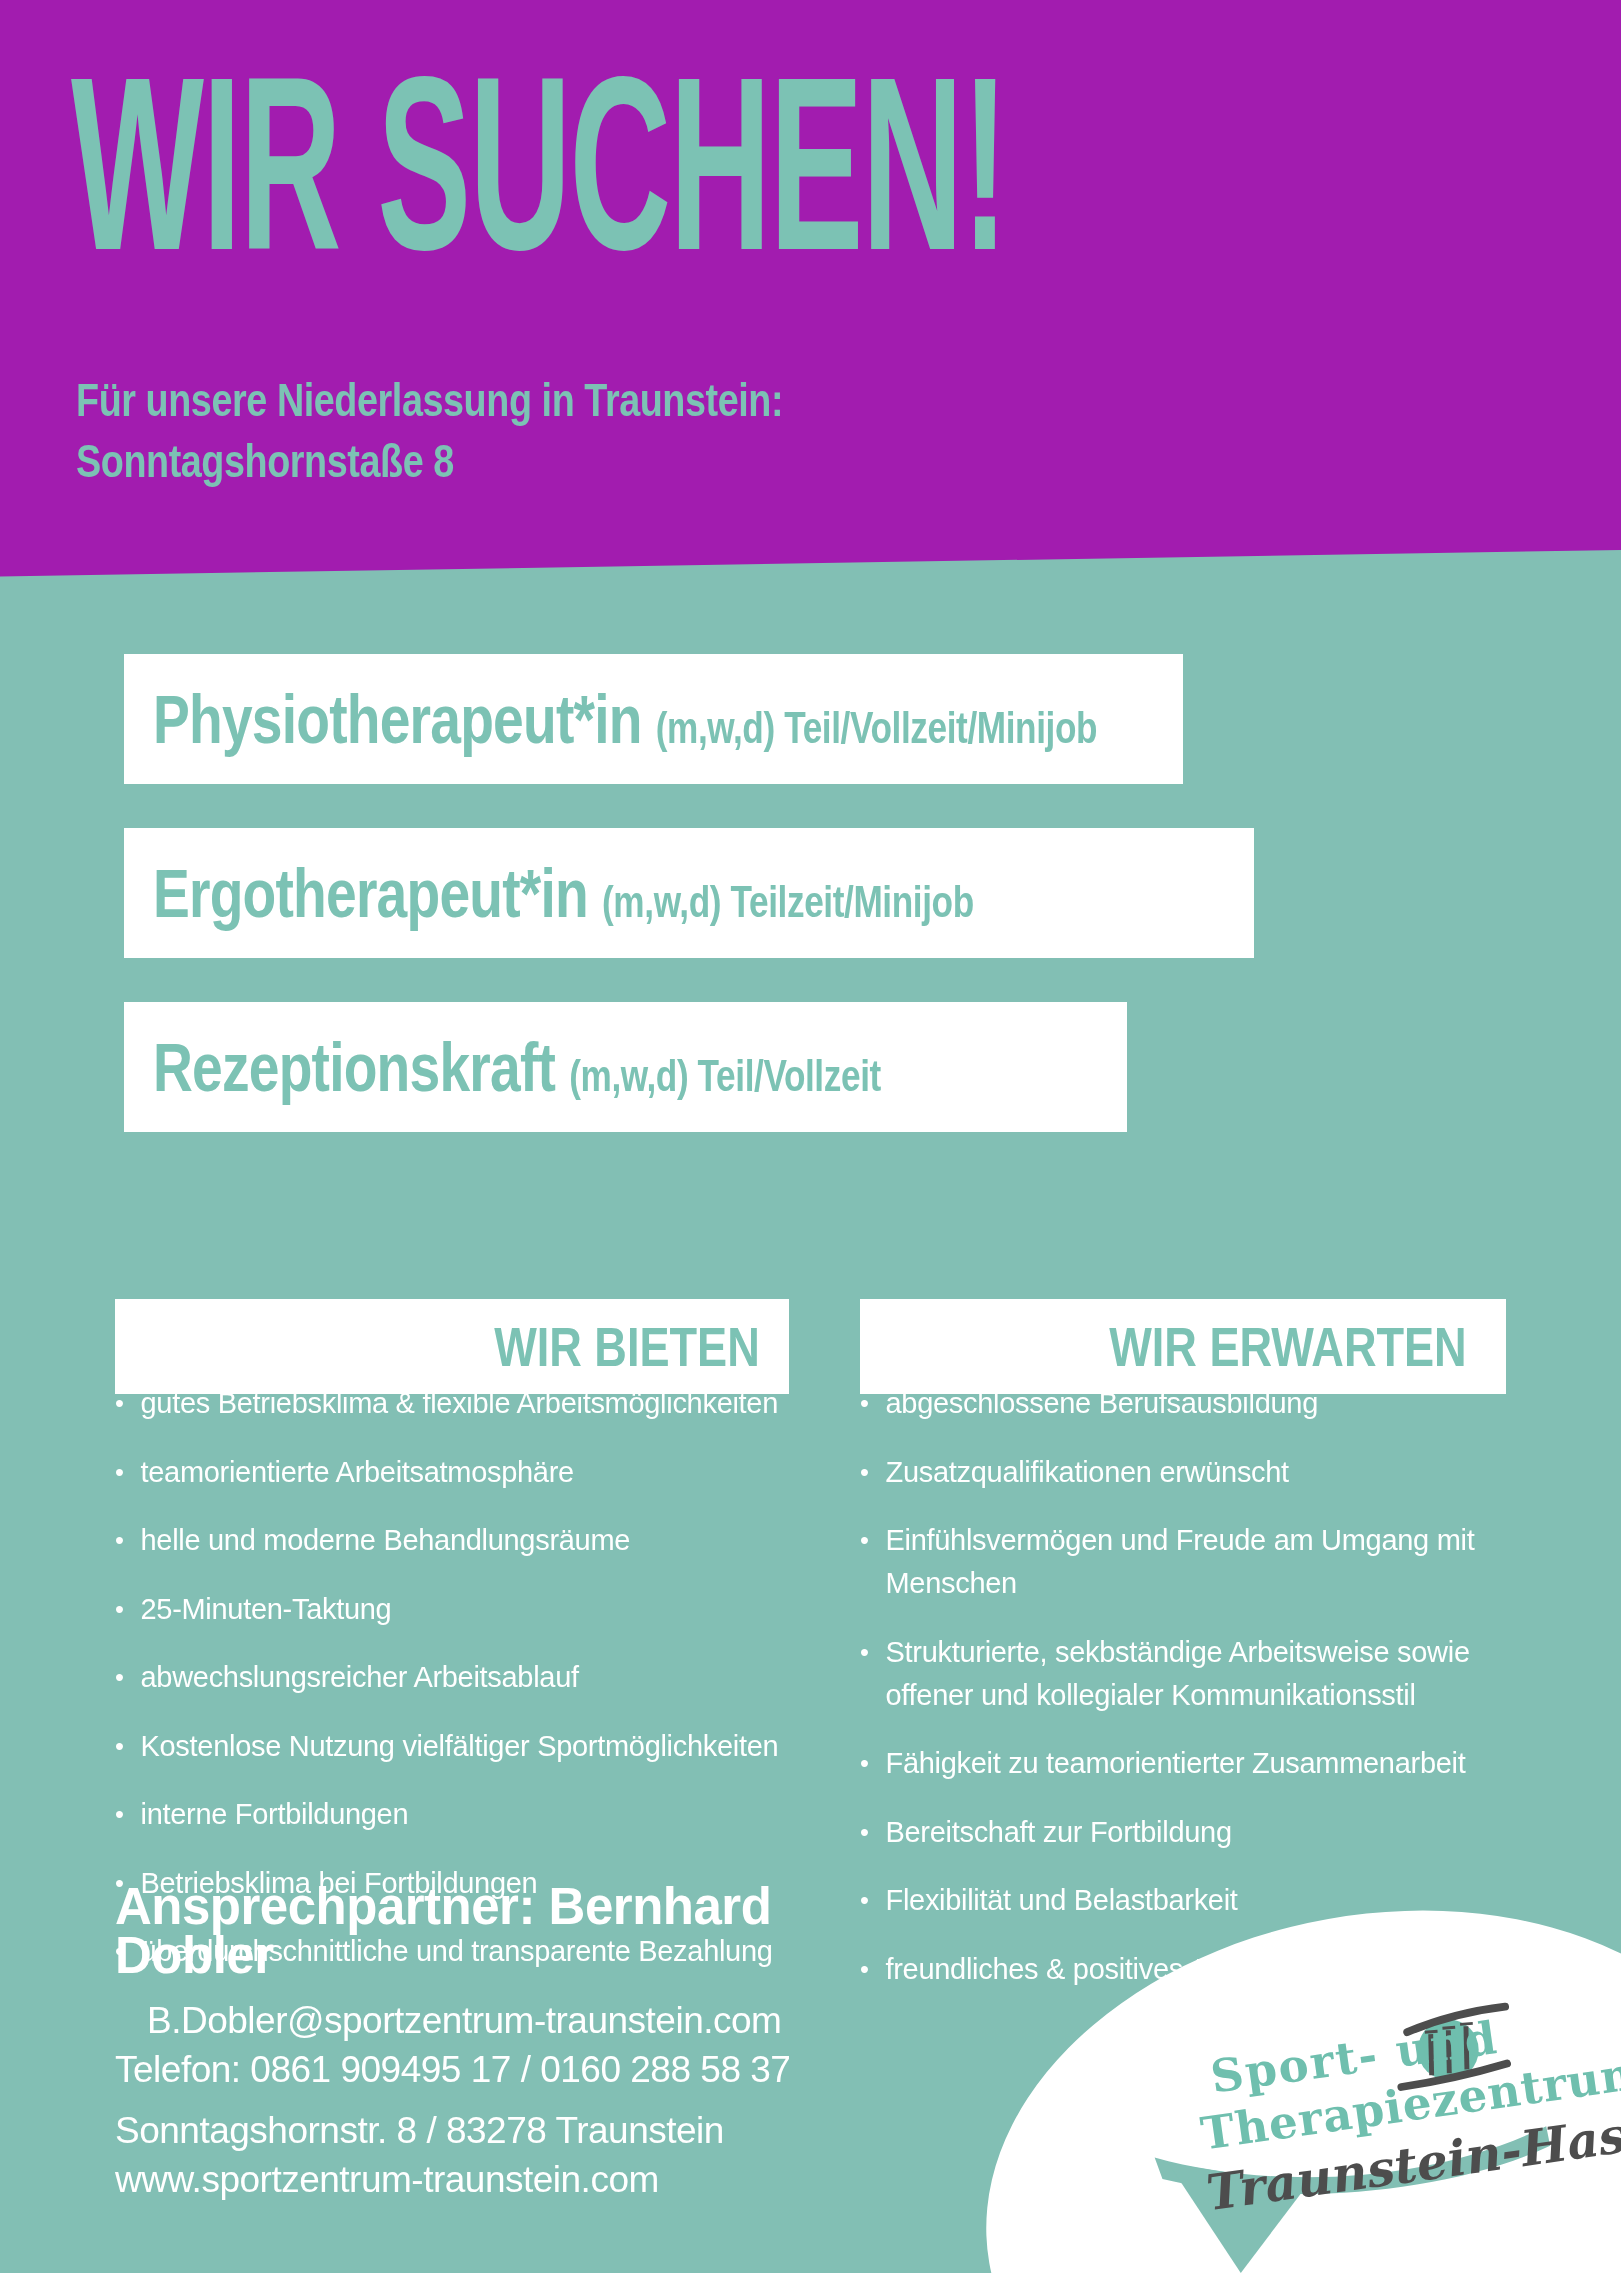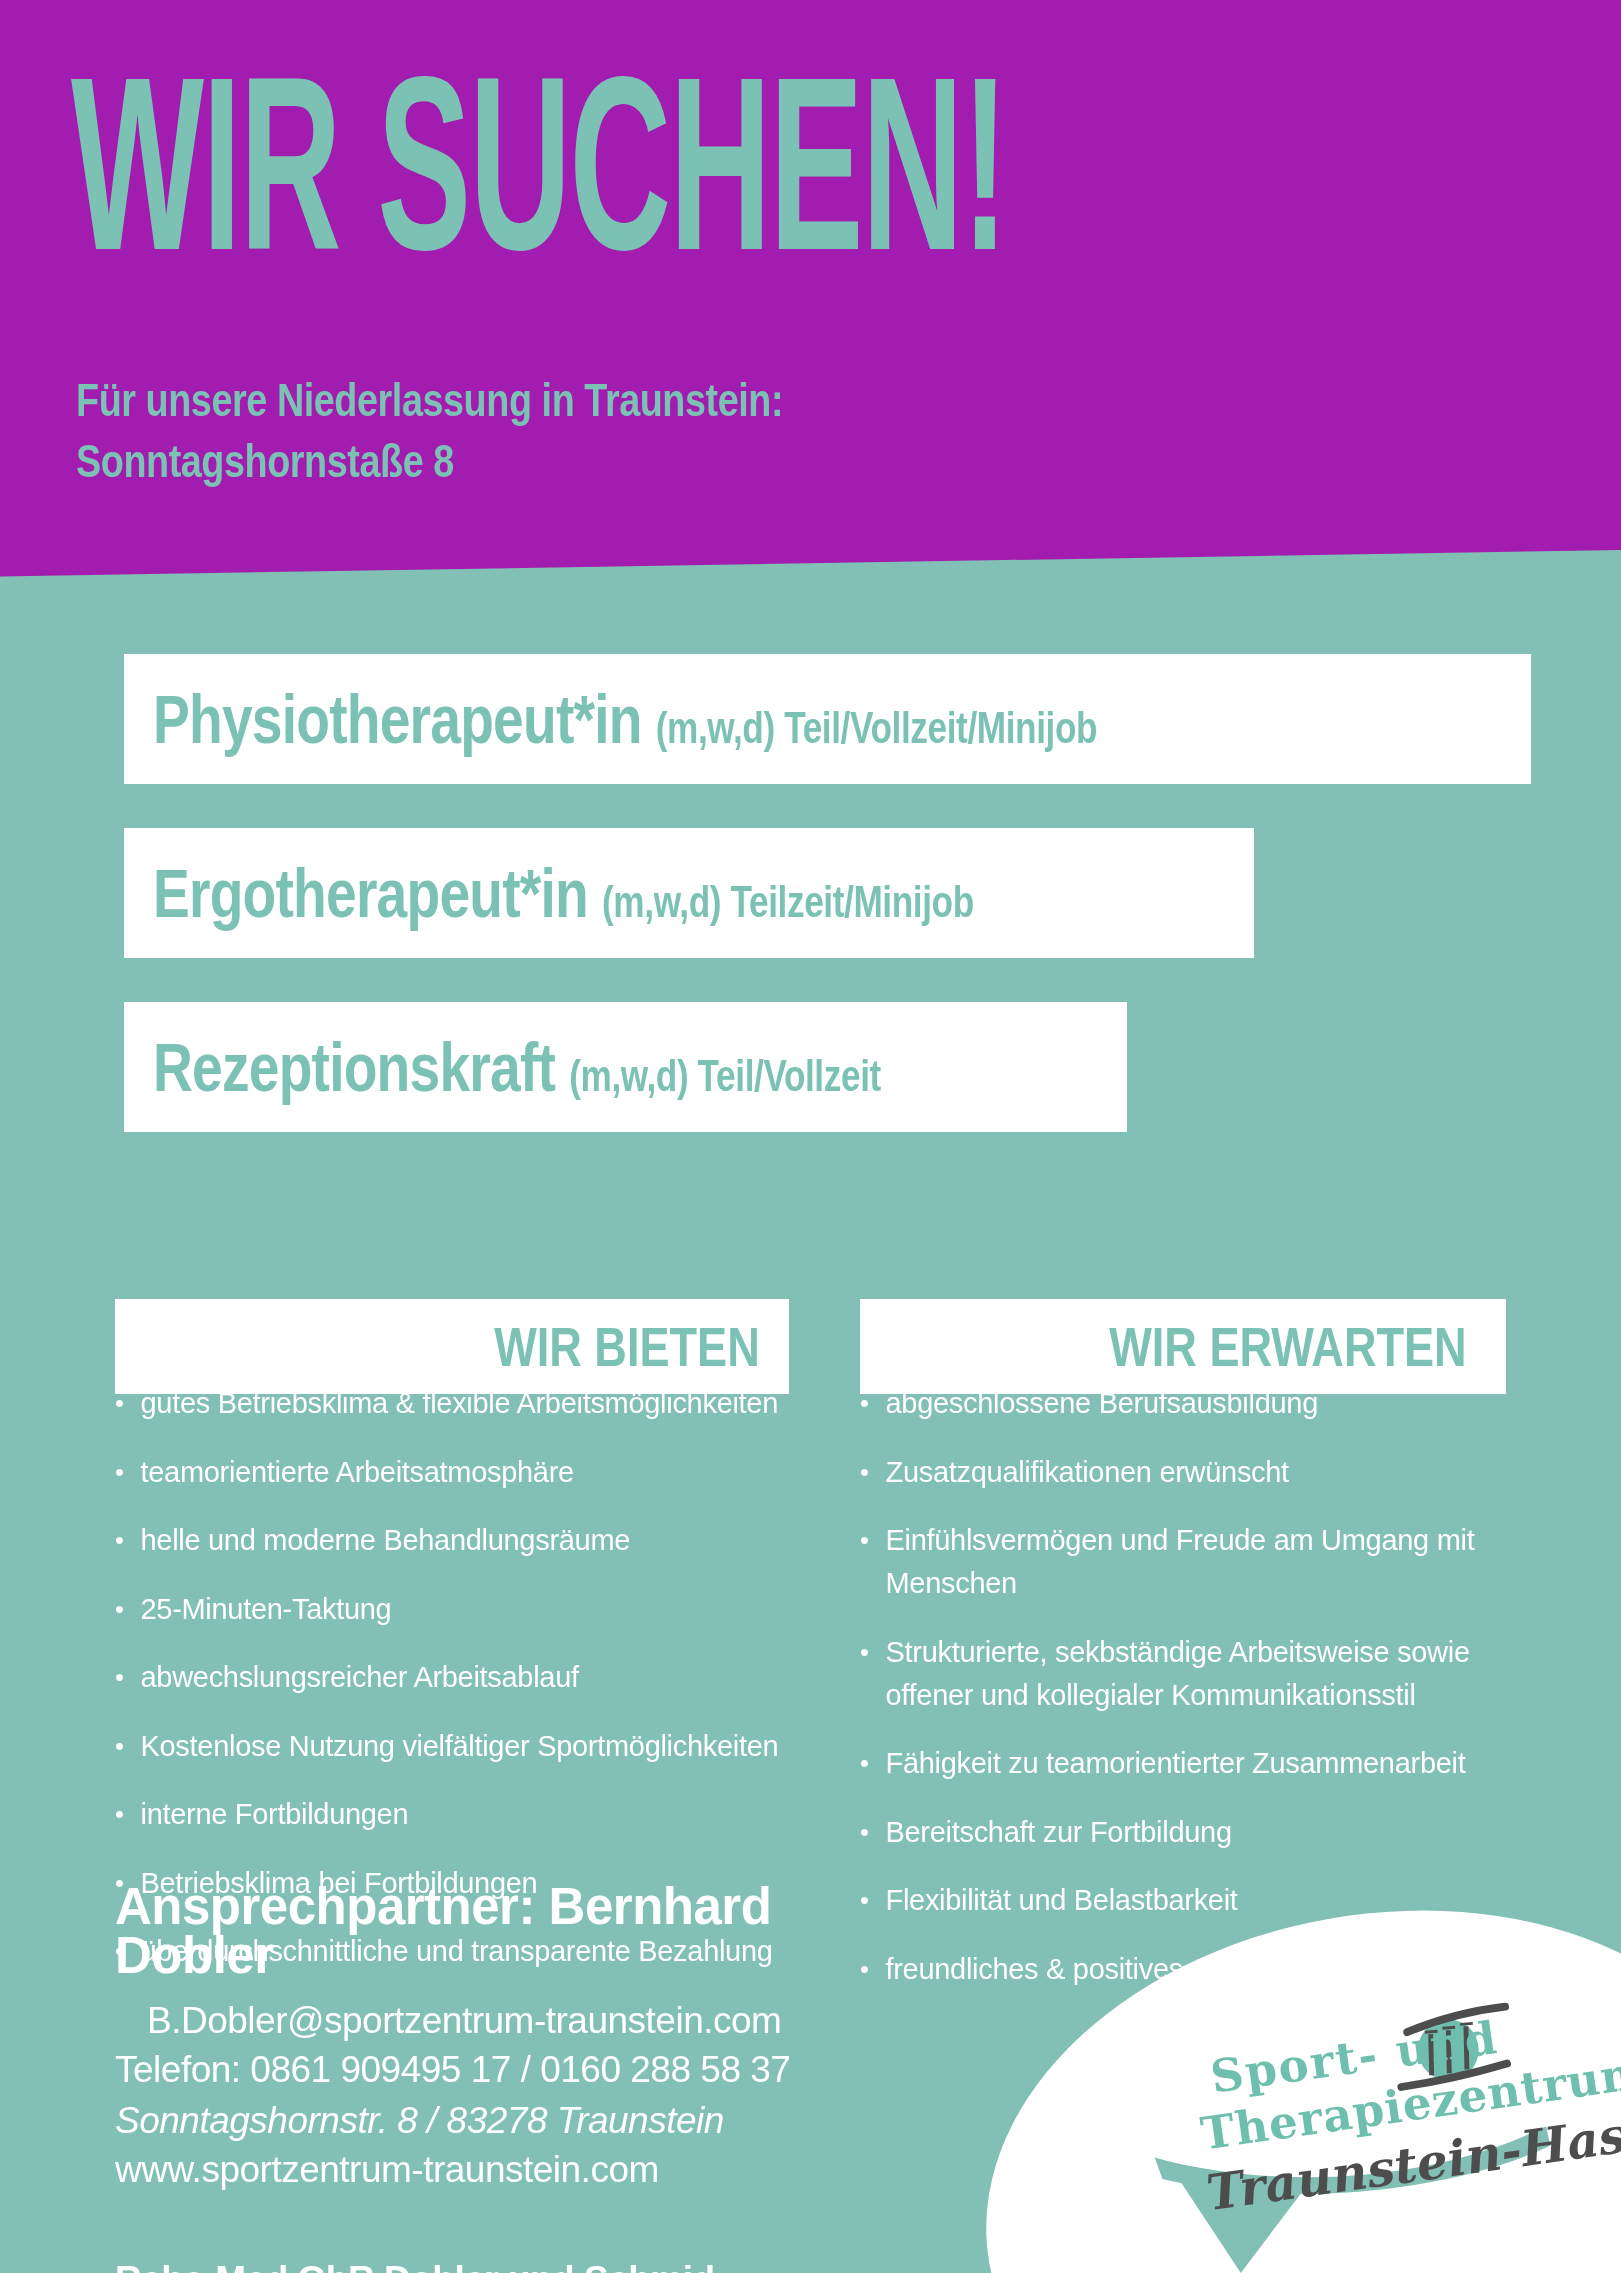--- a/index.html
+++ b/index.html
@@ -27,21 +27,21 @@
     background:#82bfb4;
     -webkit-clip-path:polygon(0 26.5px,100% 0,100% 100%,0 100%);
     clip-path:polygon(0 26.5px,100% 0,100% 100%,0 100%);
   }
   
   .jobs{position:absolute;left:124px;top:654px;}
   .job-box{
     background:#ffffff;height:130px;margin-bottom:44px;
     display:flex;align-items:center;padding-left:29px;box-sizing:border-box;
   }
-  .job-box:nth-of-type(1){width:1407px;}
+  .job-box:nth-of-type(1){width:1059px;}
   .job-box:nth-of-type(2){width:1130px;}
   .job-box:nth-of-type(3){width:1003px;}
   .job-line{
     white-space:nowrap;transform:scaleX(0.80);transform-origin:left center;
     color:#7cc2b4;
   }
   .job-role{font-size:69px;font-weight:bold;letter-spacing:-1px;}
   .job-details{font-size:44px;font-weight:bold;margin-left:17.6px;letter-spacing:-0.5px;}
   
   .col-header{
@@ -62,21 +62,21 @@
     display:flex;margin-bottom:25.5px;
     font-size:29px;line-height:43px;letter-spacing:-0.3px;
   }
   .bullet-dot{flex:0 0 auto;width:25.5px;font-size:25.5px;line-height:43px;}
   .bullet-text{flex:1 1 auto;}
   
   .contact{position:absolute;left:115px;top:1882px;color:#ffffff;width:745px;}
   .contact p{margin:0;font-size:37px;line-height:49px;letter-spacing:-0.5px;}
   .contact .bold{font-weight:bold;font-size:51px;}
   .contact .email{margin-top:15.7px;margin-left:32px;}
-  .contact .address{margin-top:2px;font-style:italic;}
+  .contact .address{margin-top:12px;}
   .contact .company{margin-top:61px;font-size:37px;}
   
   .logo-svg{position:absolute;left:980px;top:1901px;}
 </style>
 </head>
 <body>
 
 <div class="page">
 
   <div class="main-title">WIR SUCHEN!</div>

